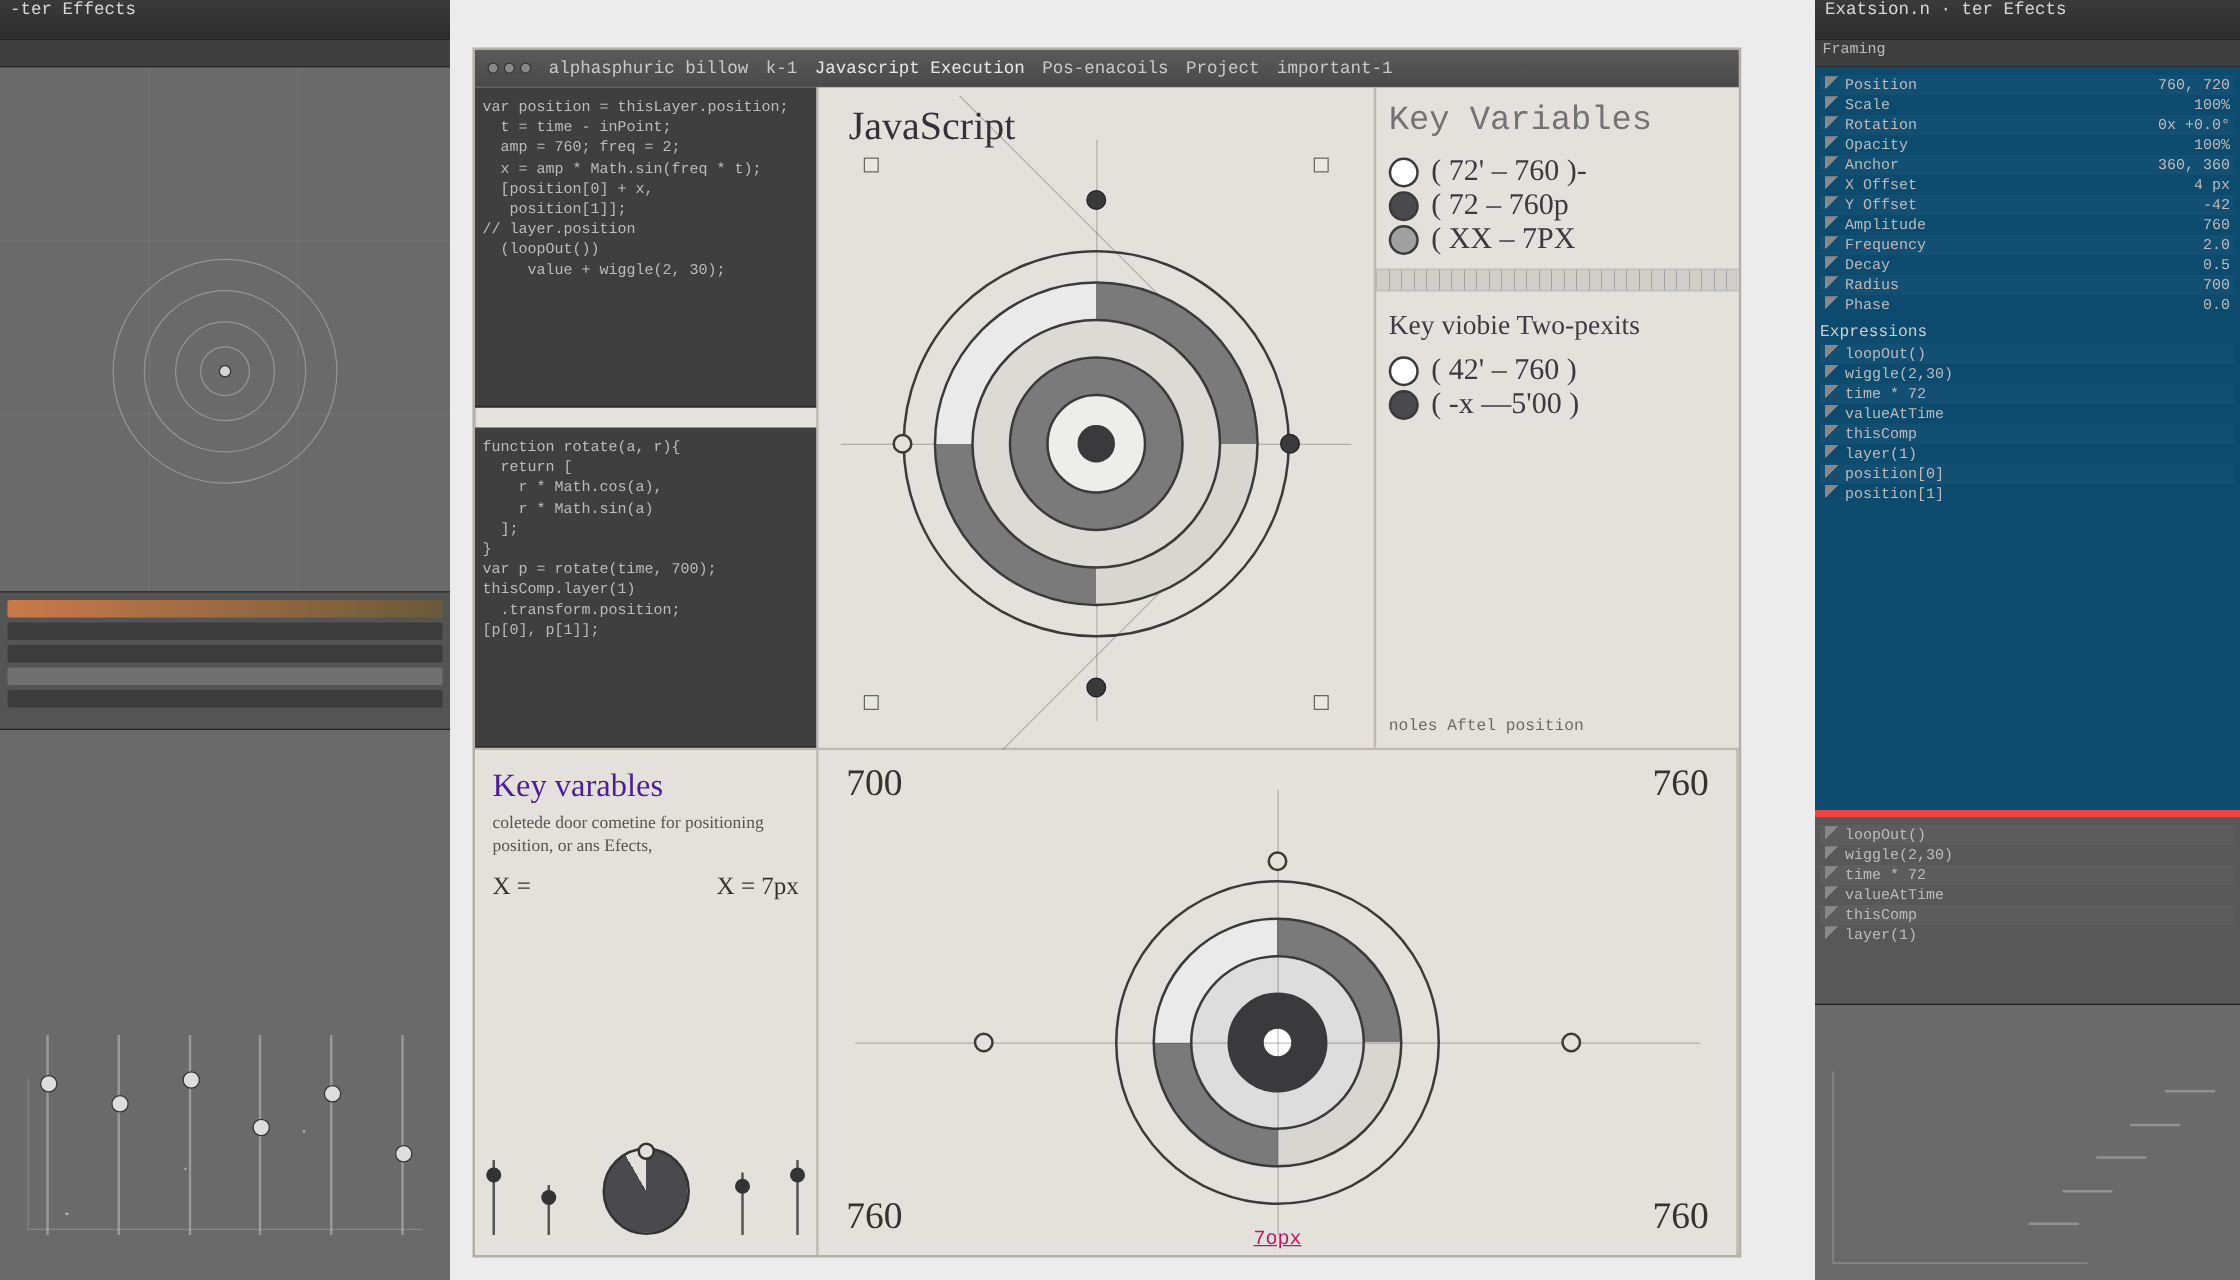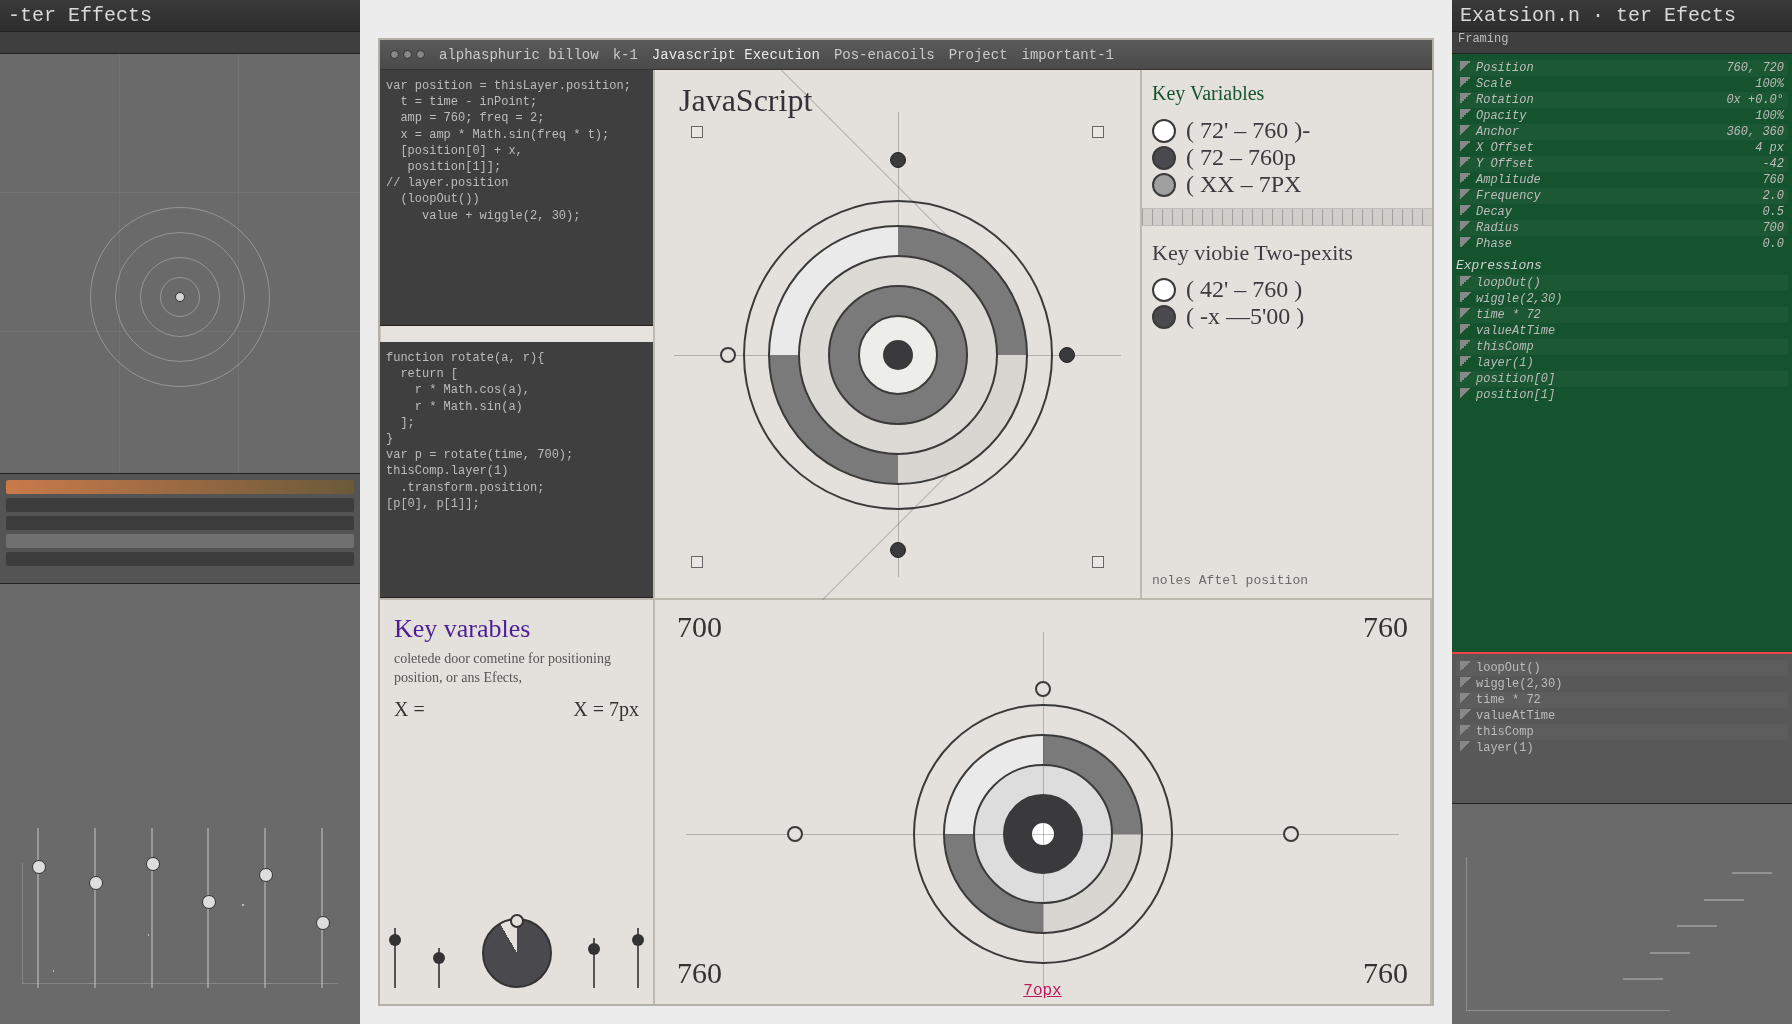--- a/index.html
+++ b/index.html
@@ -19,23 +19,22 @@
     width: 360px;
     display: flex;
     flex-direction: column;
     background: #5a5a5a;
   }
   .panel-titlebar {
     height: 32px;
     background: linear-gradient(#3a3a3a,#2d2d2d);
     color: #d8d8d8;
     font-family: 'Courier New', monospace;
-    font-size: 20px;
+    font-size: 14px;
     display: flex;
-    align-items: center;
     padding: 0 8px;
     border-bottom: 1px solid #222;
   }
   .panel-toolbar {
     height: 22px;
     background: #3f3f3f;
     border-bottom: 1px solid #222;
   }
   .left-preview {
     height: 420px;
@@ -221,22 +220,22 @@
 
   .vars-panel {
     width: 290px;
     background:#e4e1dc;
     display:flex;
     flex-direction:column;
     padding:12px 10px 10px;
     gap:4px;
   }
   .vars-panel .heading {
-    font-size:20px;color:#14532d;margin-bottom:8px;
-    font-family:Liberation Serif, serif;
+    font-size:27px;color:#737373;margin-bottom:8px;
+    font-family:Liberation Mono, monospace;
   }
   .var-row {
     display:flex;align-items:center;gap:10px;
     font-size:24px;color:#3a3a3f;font-family:Georgia,serif;
   }
   .var-row .dot {
     width:24px;height:24px;border-radius:50%;
     border:2px solid #3a3a3a;flex-shrink:0;
   }
   .dot.d-white{background:#fff;}
@@ -337,31 +336,31 @@
   .dials-row2 .pins .stick{width:2px;height:70px;background:#444;position:relative;}
   .dials-row2 .pins .stick::before{content:"";position:absolute;width:10px;height:10px;border-radius:50%;background:#333;left:-4px;top:14%;}
   .dials-row2 .foot{position:absolute;right:14px;bottom:8px;font-size:14px;color:#555;font-family:'Courier New',monospace;}
 
   
   .right-col {
     width: 340px;
     display:flex;
     flex-direction:column;
     background:#5a5a5a;
+    margin-left:41px;
   }
   .prop-list{
     flex:1;
-    background:#14532d;
+    background:#0c4a6e;
     padding:6px 4px;
     font-family:'Courier New',monospace;
     font-size:12px;
     color:#bcbcbc;
-    border-bottom:2px solid #ef4444;
+    border-bottom:6px solid #ef4444;
     overflow:hidden;
-    font-style:italic;
   }
   .prop-list .section-h{
     color:#d0d0d0;font-size:13px;margin:6px 0 2px;
   }
   .prop-row{
     display:flex;justify-content:space-between;
     padding:1px 4px;
   }
   .prop-row:nth-child(odd){background:rgba(255,255,255,.03);}
   .prop-row .tw{display:inline-block;width:12px;height:10px;margin-right:4px; background:linear-gradient(135deg,#888 50%,transparent 50%);}

